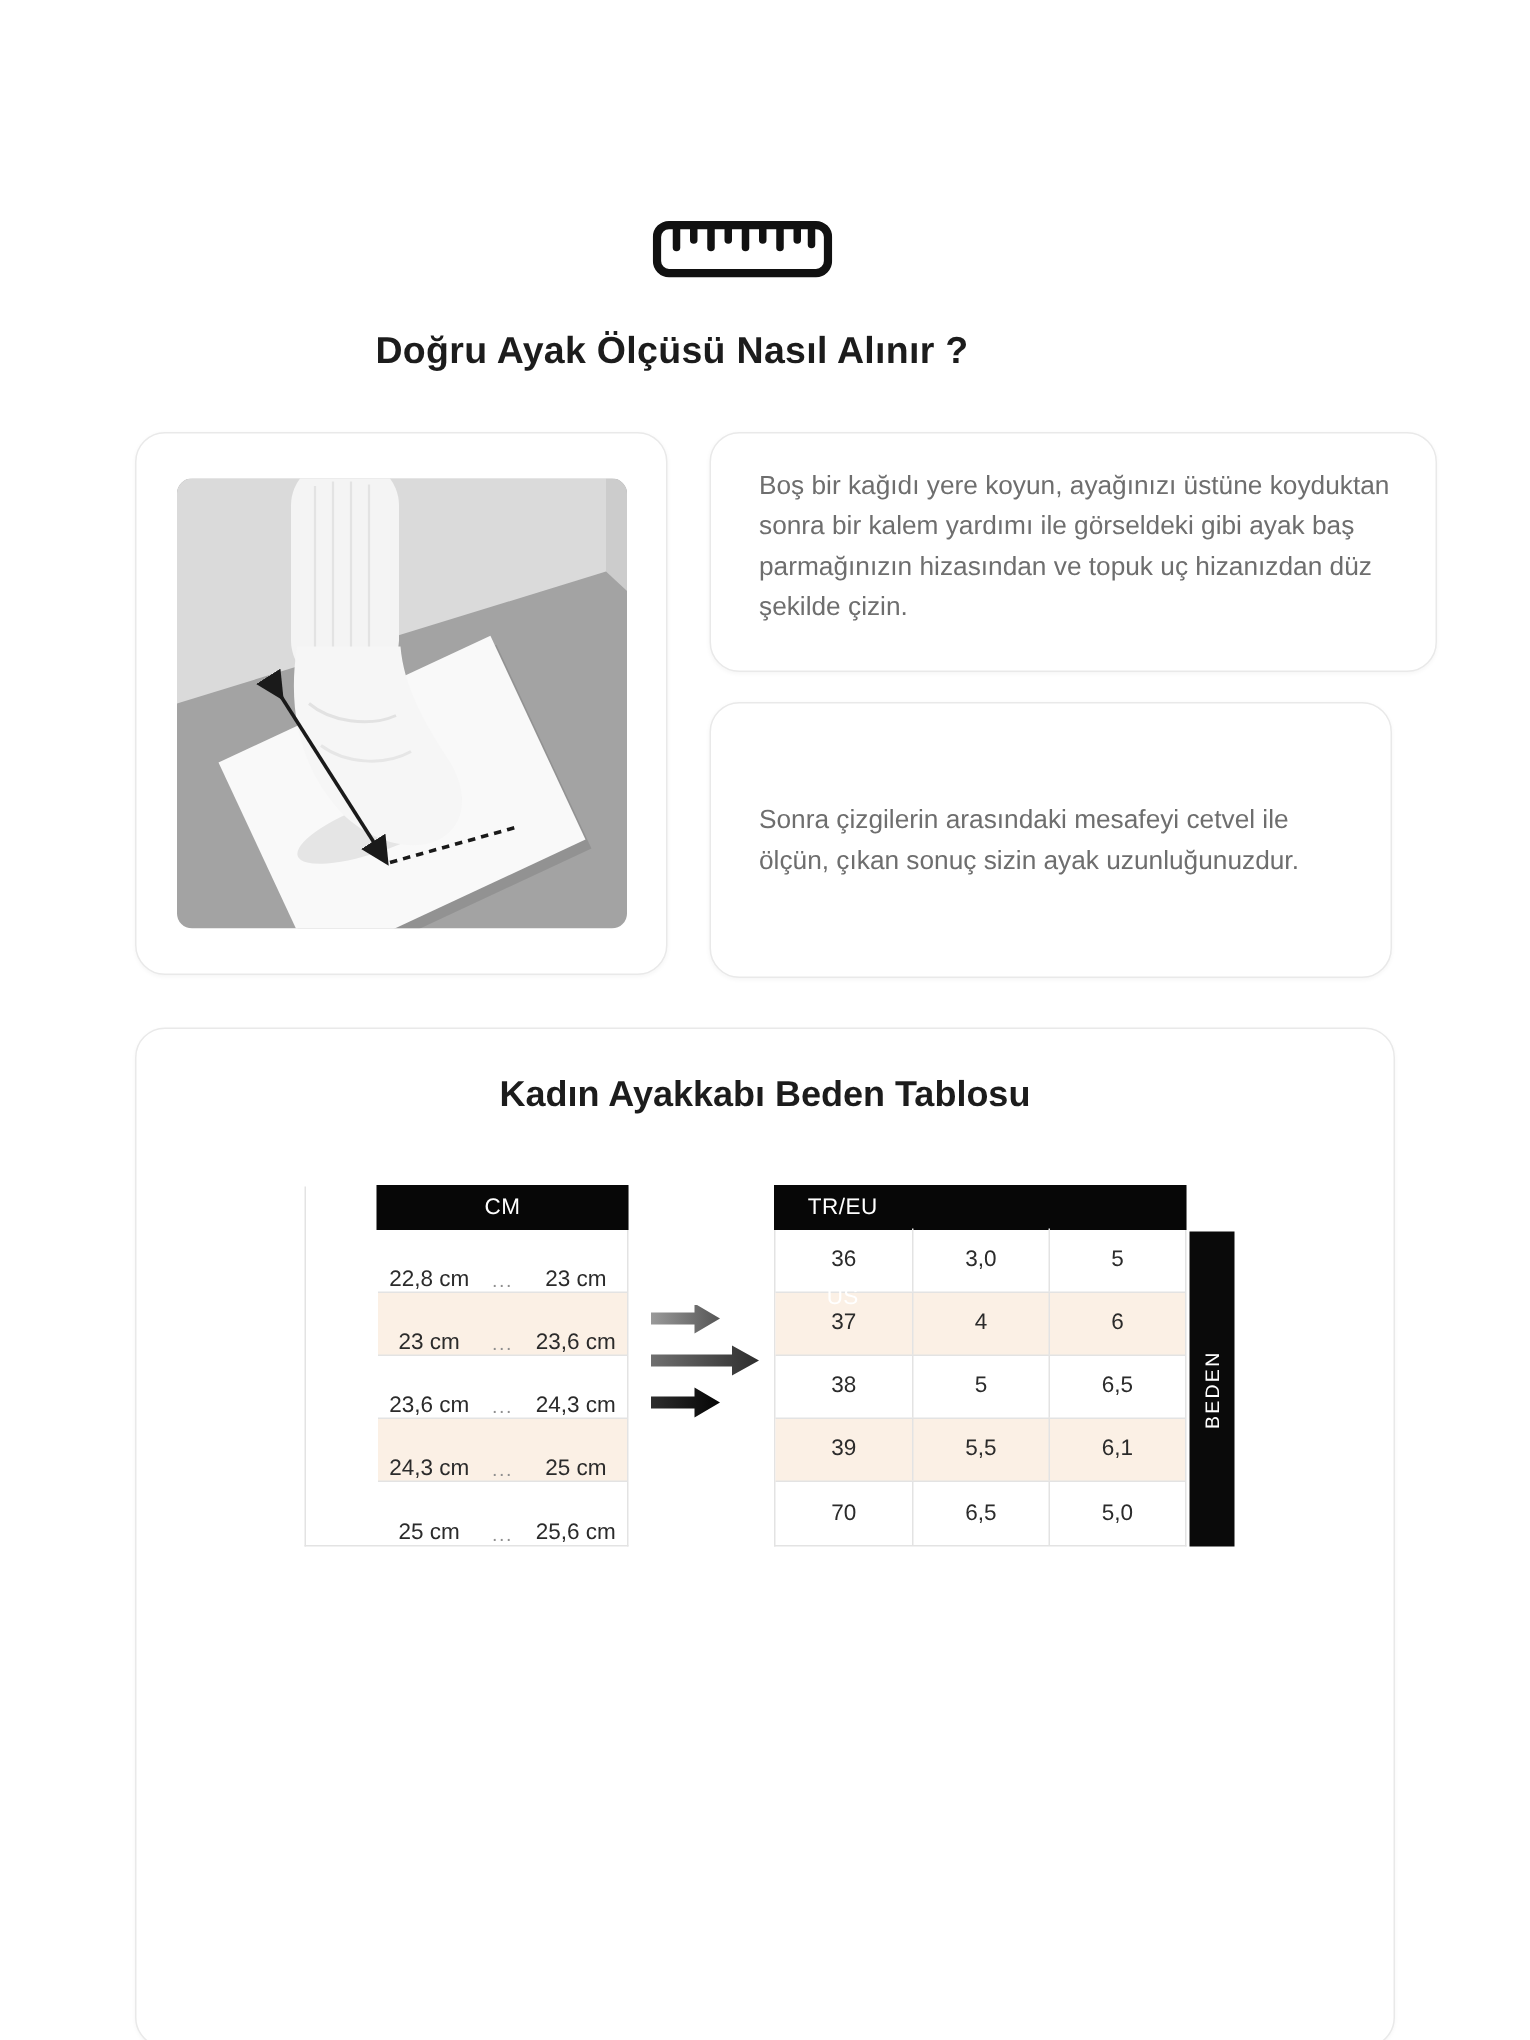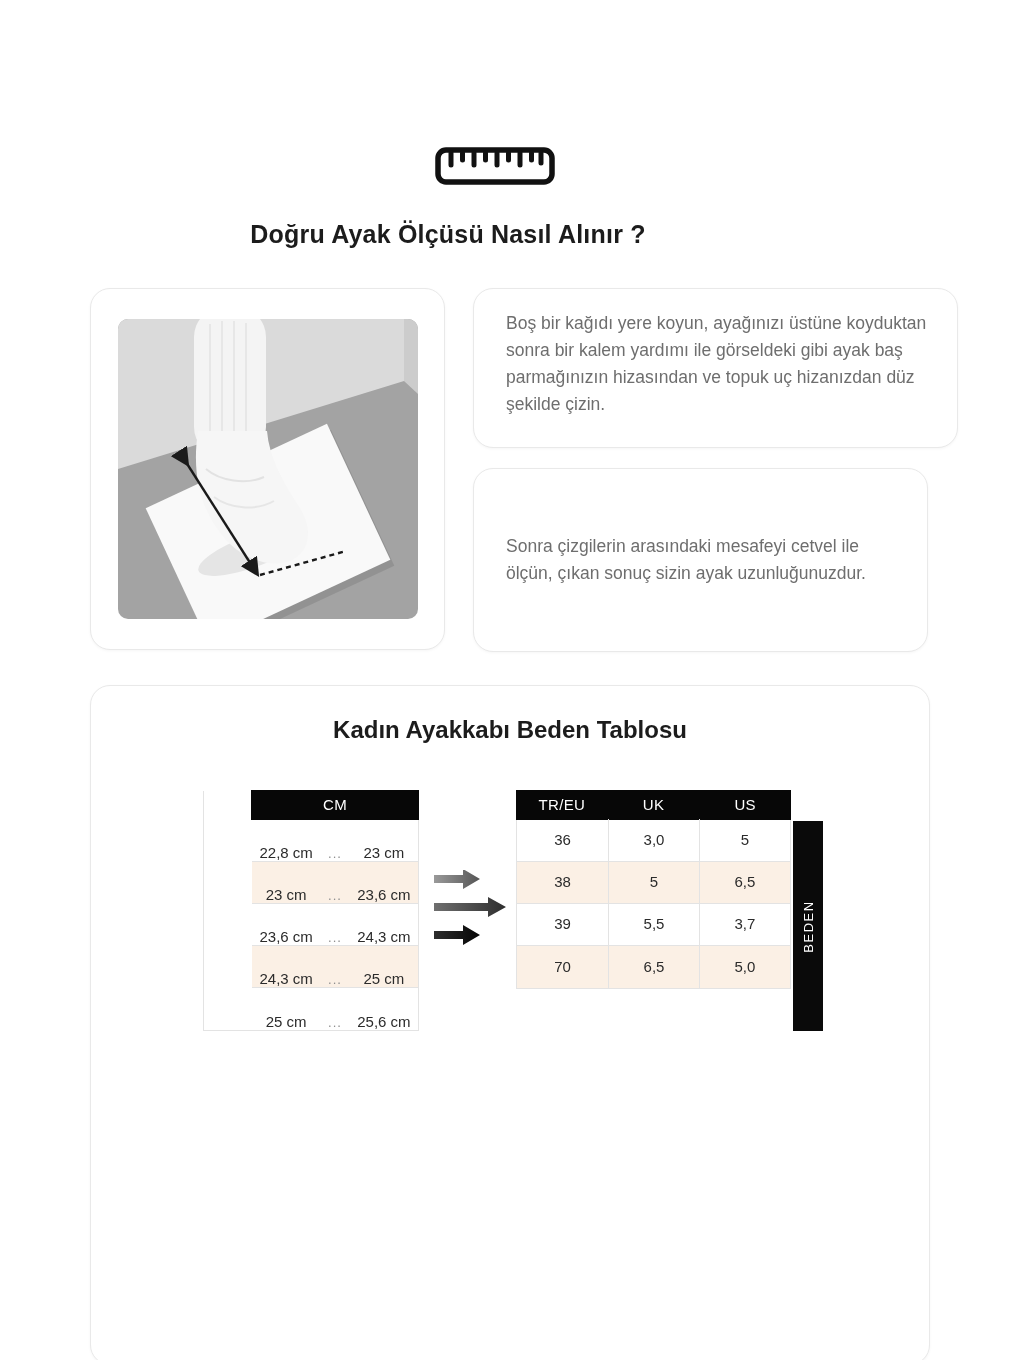--- a/index.html
+++ b/index.html
@@ -34,21 +34,21 @@
   .tbl .t-row:last-child { border-bottom:none; }
   .tbl .t-row:nth-child(3), .tbl .t-row:nth-child(5) { background:#fbf0e5; }
 
   .cm-table { left:112px; width:216px;padding-left:48px; }
   .cm-table .c-min, .cm-table .c-max { width:88px; text-align:center; }
   .cm-table .c-dots { width:38px; text-align:center; color:#8f8f8f; font-size:13px; letter-spacing:1px; }
 
   .size-table { left:425px; width:275px; }
   .size-table .cell { width:33.333%; text-align:center; height:42px; line-height:42px; }
   .size-table .t-row .cell + .cell { border-left:1px solid #e3e3e3; }
-  .size-table .t-header { display:flex; }
+  .size-table .t-header { display:flex;flex-direction:column; }
   .size-table .t-header .hcell { width:33.333%; text-align:center; }
 
   .arrows { position:absolute; left:343px; top:184px; width:72px; height:82px; }
 
   .beden-bar { position:absolute; left:702px; top:135px; width:30px; height:210px; background:#0a0a0a;
                display:flex; align-items:center; justify-content:center; }
   .beden-bar span { transform:rotate(-90deg); white-space:nowrap; color:#ffffff; font-size:13px;
                     font-weight:500; letter-spacing:1.5px; }
 </style>
 </head>
@@ -175,28 +175,33 @@
         <span class="hcell">TR/EU</span>
         <span class="hcell">UK</span>
         <span class="hcell">US</span>
       </div>
       <div class="t-row">
         <span class="cell">36</span>
         <span class="cell">3,0</span>
         <span class="cell">5</span>
       </div>
       <div class="t-row">
+        <span class="cell">37</span>
+        <span class="cell">4</span>
+        <span class="cell">6</span>
+      </div>
+      <div class="t-row">
         <span class="cell">38</span>
         <span class="cell">5</span>
         <span class="cell">6,5</span>
       </div>
       <div class="t-row">
         <span class="cell">39</span>
         <span class="cell">5,5</span>
-        <span class="cell">3,7</span>
+        <span class="cell">6,1</span>
       </div>
       <div class="t-row">
         <span class="cell">70</span>
         <span class="cell">6,5</span>
         <span class="cell">5,0</span>
       </div>
     </div>
 
     <div class="beden-bar">
       <span>BEDEN</span>

